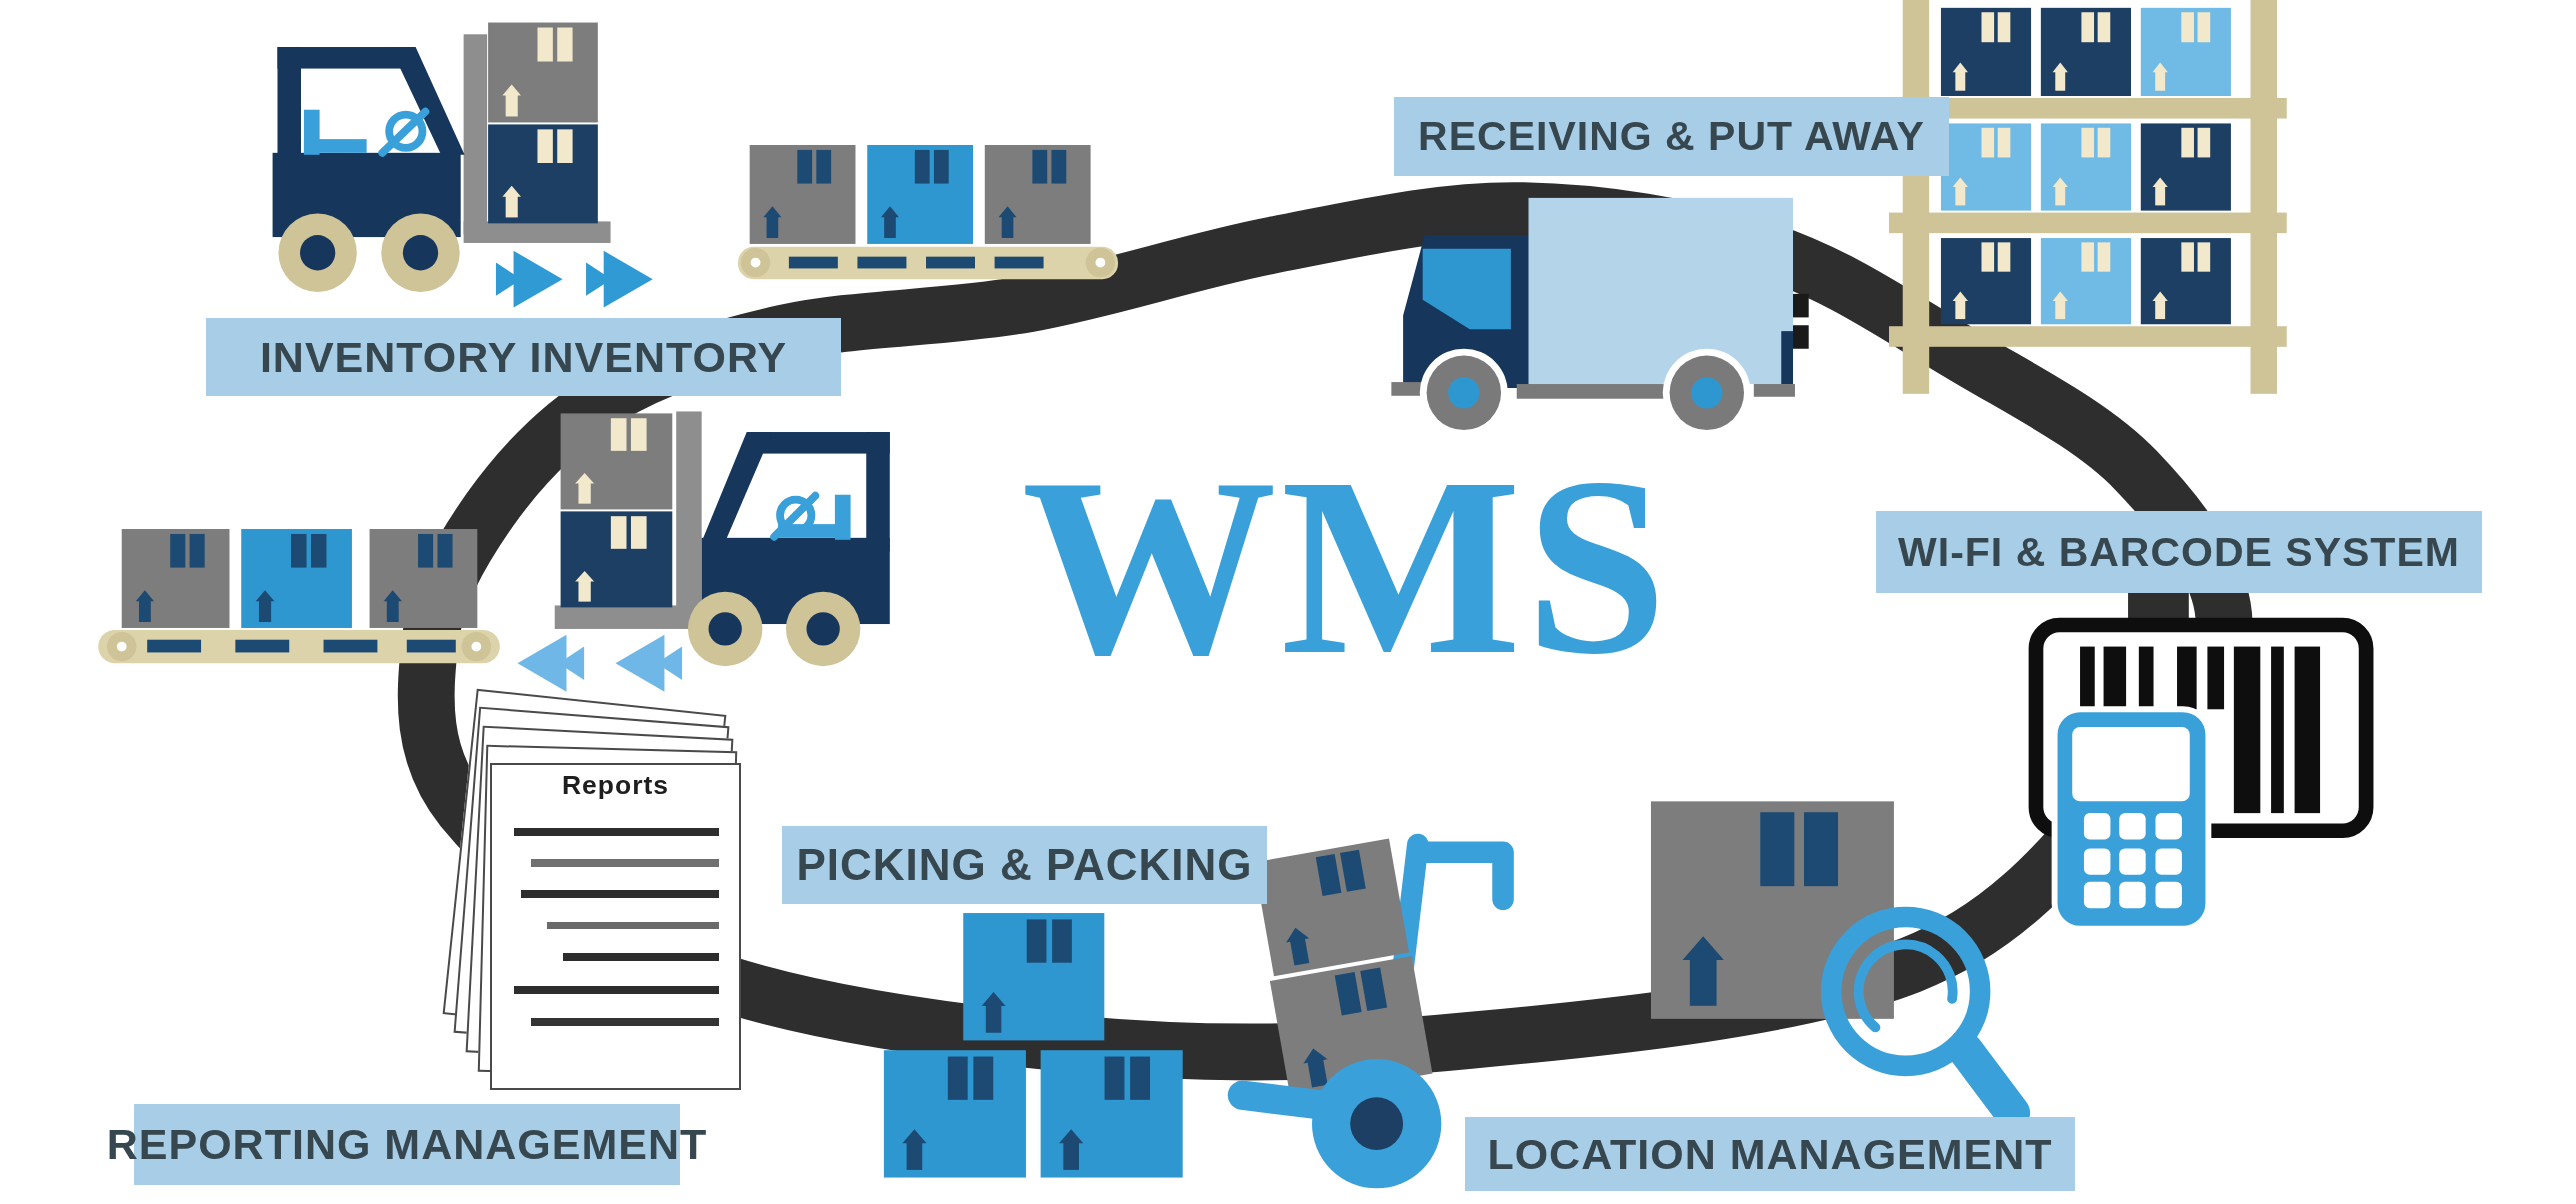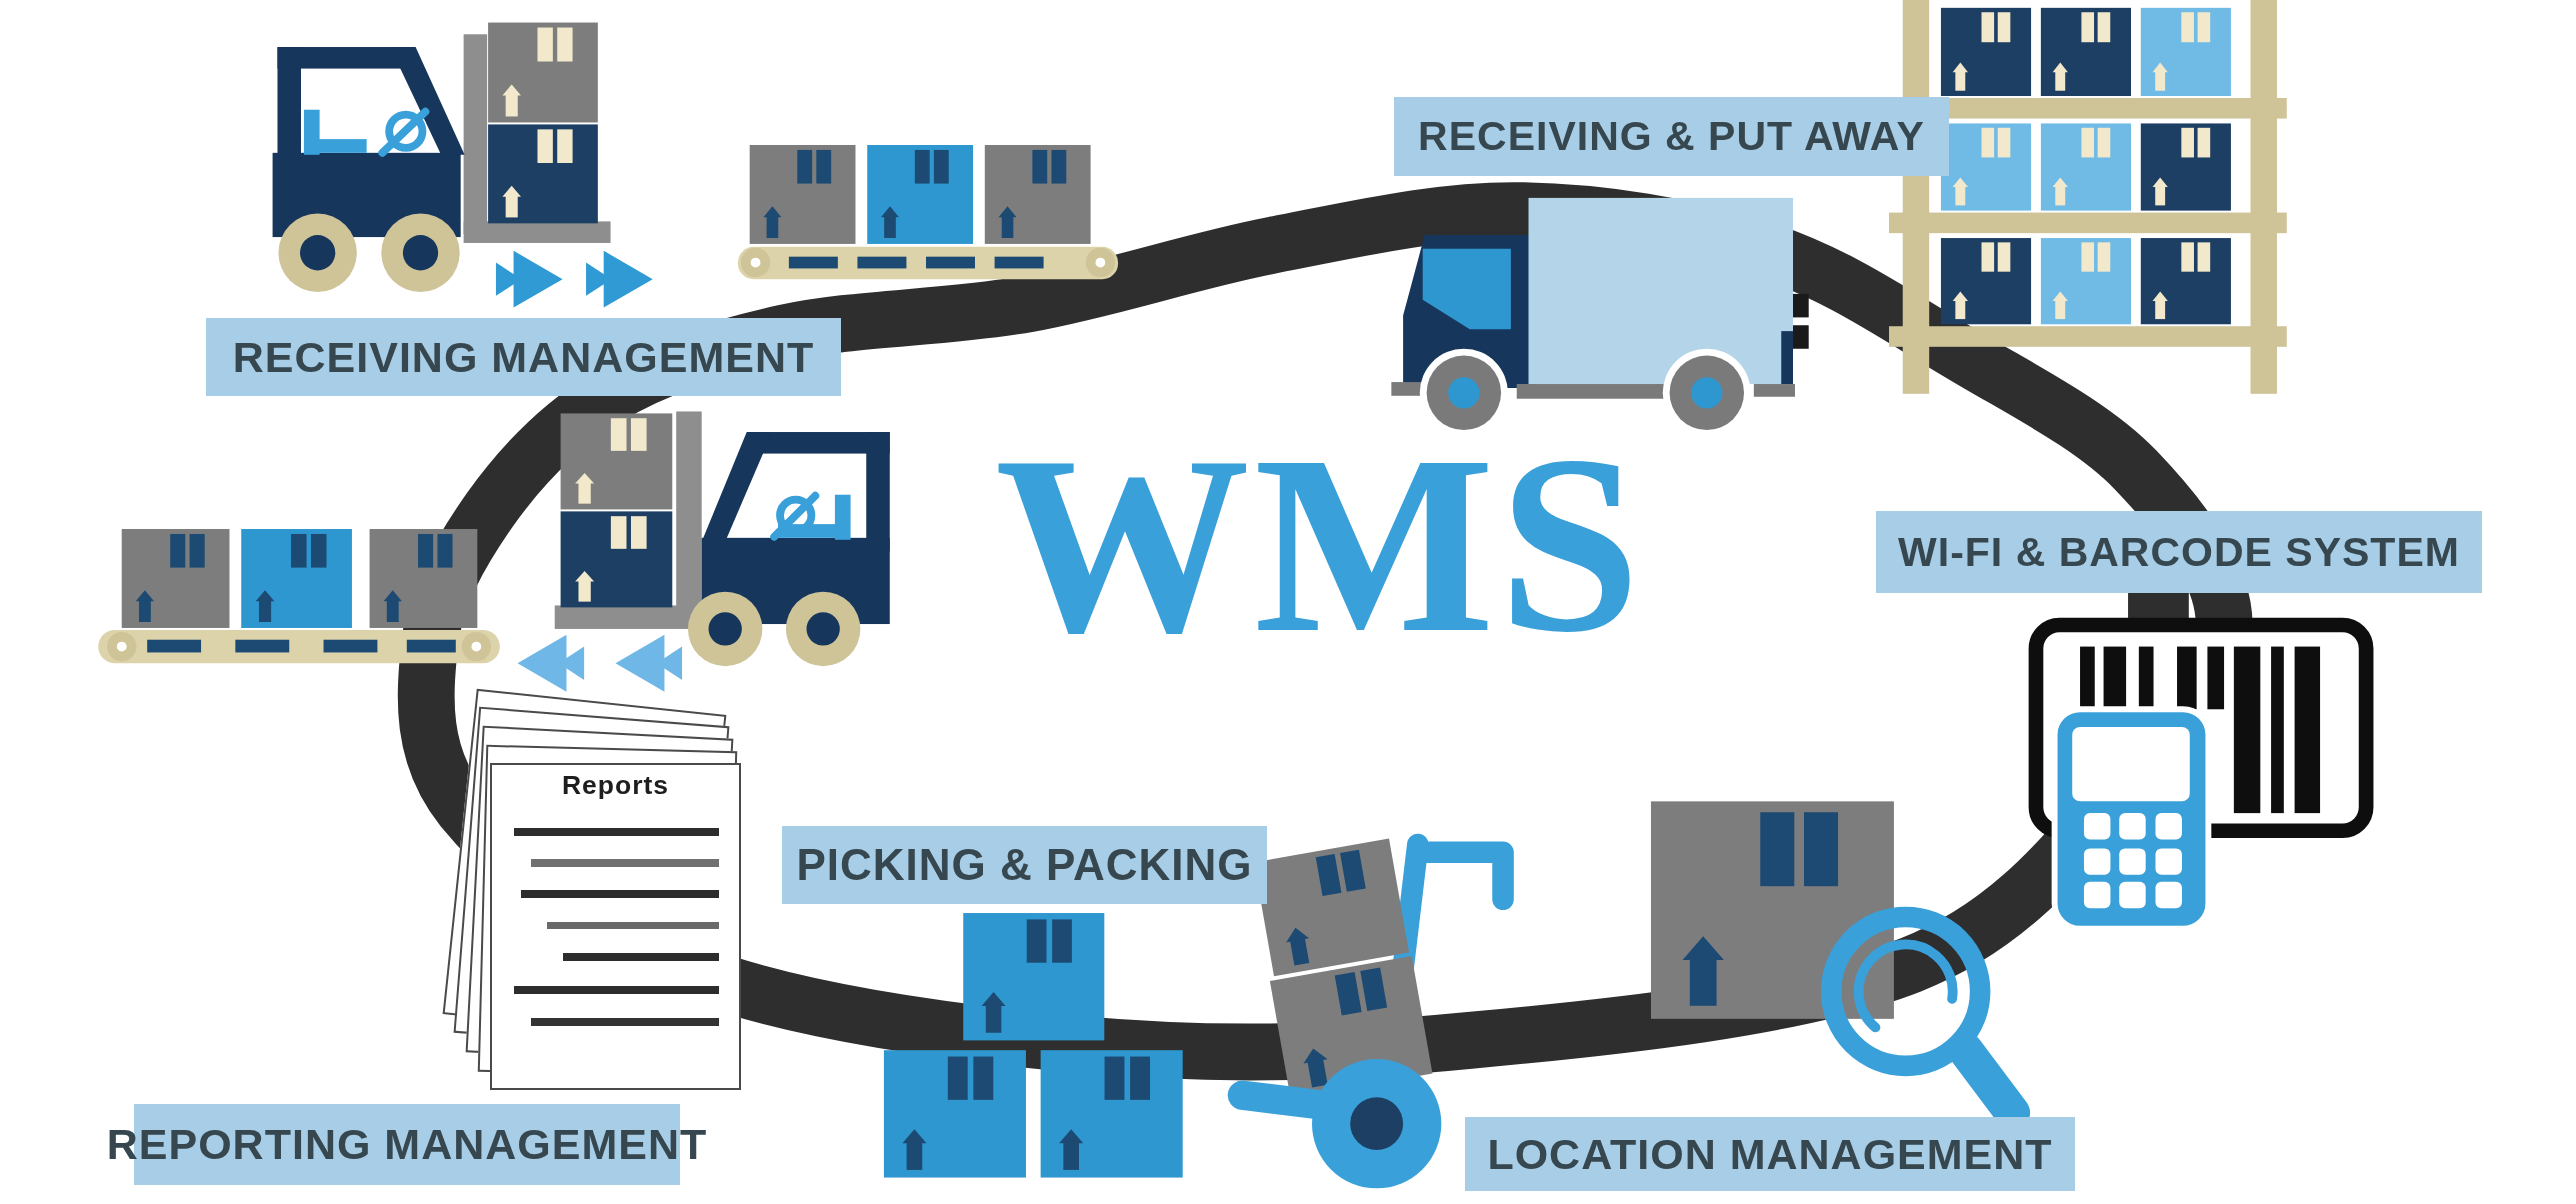--- a/index.html
+++ b/index.html
@@ -9,21 +9,21 @@
     --c-ring:#2e2e2e; --c-labelBg:#a7cee6; --c-labelText:#37474f; --c-wheelGray:#7a7a7a;
     --c-arrowBlue:#2f9ad3; --c-arrowLight:#6fb7e6; --c-barcodeInk:#0e0e0e;
   }
   html,body{margin:0;padding:0;background:#fff;}
   .stage{position:relative;width:2576px;height:1204px;background:#fff;overflow:hidden;
          font-family:"Liberation Sans",sans-serif;}
   .stage > svg{position:absolute;left:0;top:0;}
   .lbl{position:absolute;display:flex;align-items:center;justify-content:center;
        background:var(--c-labelBg);color:var(--c-labelText);
        font:700 43px/1 "Liberation Sans",sans-serif;letter-spacing:1px;white-space:nowrap;}
-  .wms{position:absolute;left:995px;top:417px;width:676px;text-align:left;
+  .wms{position:absolute;left:995px;top:439px;width:676px;text-align:right;
        font:700 255px/1 "Liberation Serif",serif;color:var(--c-accent);letter-spacing:3.9px;}
   .page{position:absolute;width:251px;height:327px;background:#fff;border:2.9px solid #4a4a4a;box-sizing:border-box;}
   .page .rep-title{margin-top:7px;text-align:center;font:700 26.5px/1 "Liberation Sans",sans-serif;
        color:#1e1e1e;letter-spacing:1px;}
   .page .line{position:absolute;right:19.6px;height:7.8px;background:#2d2d2d;}
 </style>
 </head>
 <body>
 
 <div class="stage">
@@ -384,21 +384,21 @@
       <div class="line" style="top:63px;left:21.6px"></div>
       <div class="line" style="top:94px;left:39px;background:#707070"></div>
       <div class="line" style="top:125px;left:29px"></div>
       <div class="line" style="top:157px;left:55px;background:#6a6a6a;height:6.9px"></div>
       <div class="line" style="top:188px;left:71px"></div>
       <div class="line" style="top:221px;left:21.6px"></div>
       <div class="line" style="top:253px;left:39px;background:#333"></div>
     </div>
   </div>
 
-  <div class="lbl" style="left:206px;top:318px;width:635px;height:78px">RECEIVING MANAGEMENT</div>
+  <div class="lbl" style="left:206px;top:318px;width:635px;height:78px">INVENTORY INVENTORY</div>
   <div class="lbl" style="left:1394px;top:97px;width:555px;height:79px;font-size:41px">RECEIVING &amp; PUT AWAY</div>
   <div class="lbl" style="left:1876px;top:511px;width:606px;height:82px;font-size:41px">WI-FI &amp; BARCODE SYSTEM</div>
   <div class="lbl" style="left:1465px;top:1117px;width:610px;height:74px">LOCATION MANAGEMENT</div>
   <div class="lbl" style="left:782px;top:826px;width:485px;height:78px;font-size:44px">PICKING &amp; PACKING</div>
   <div class="lbl" style="left:134px;top:1104px;width:546px;height:81px">REPORTING MANAGEMENT</div>
 
   <div class="wms">WMS</div>
 </div>
 
 

